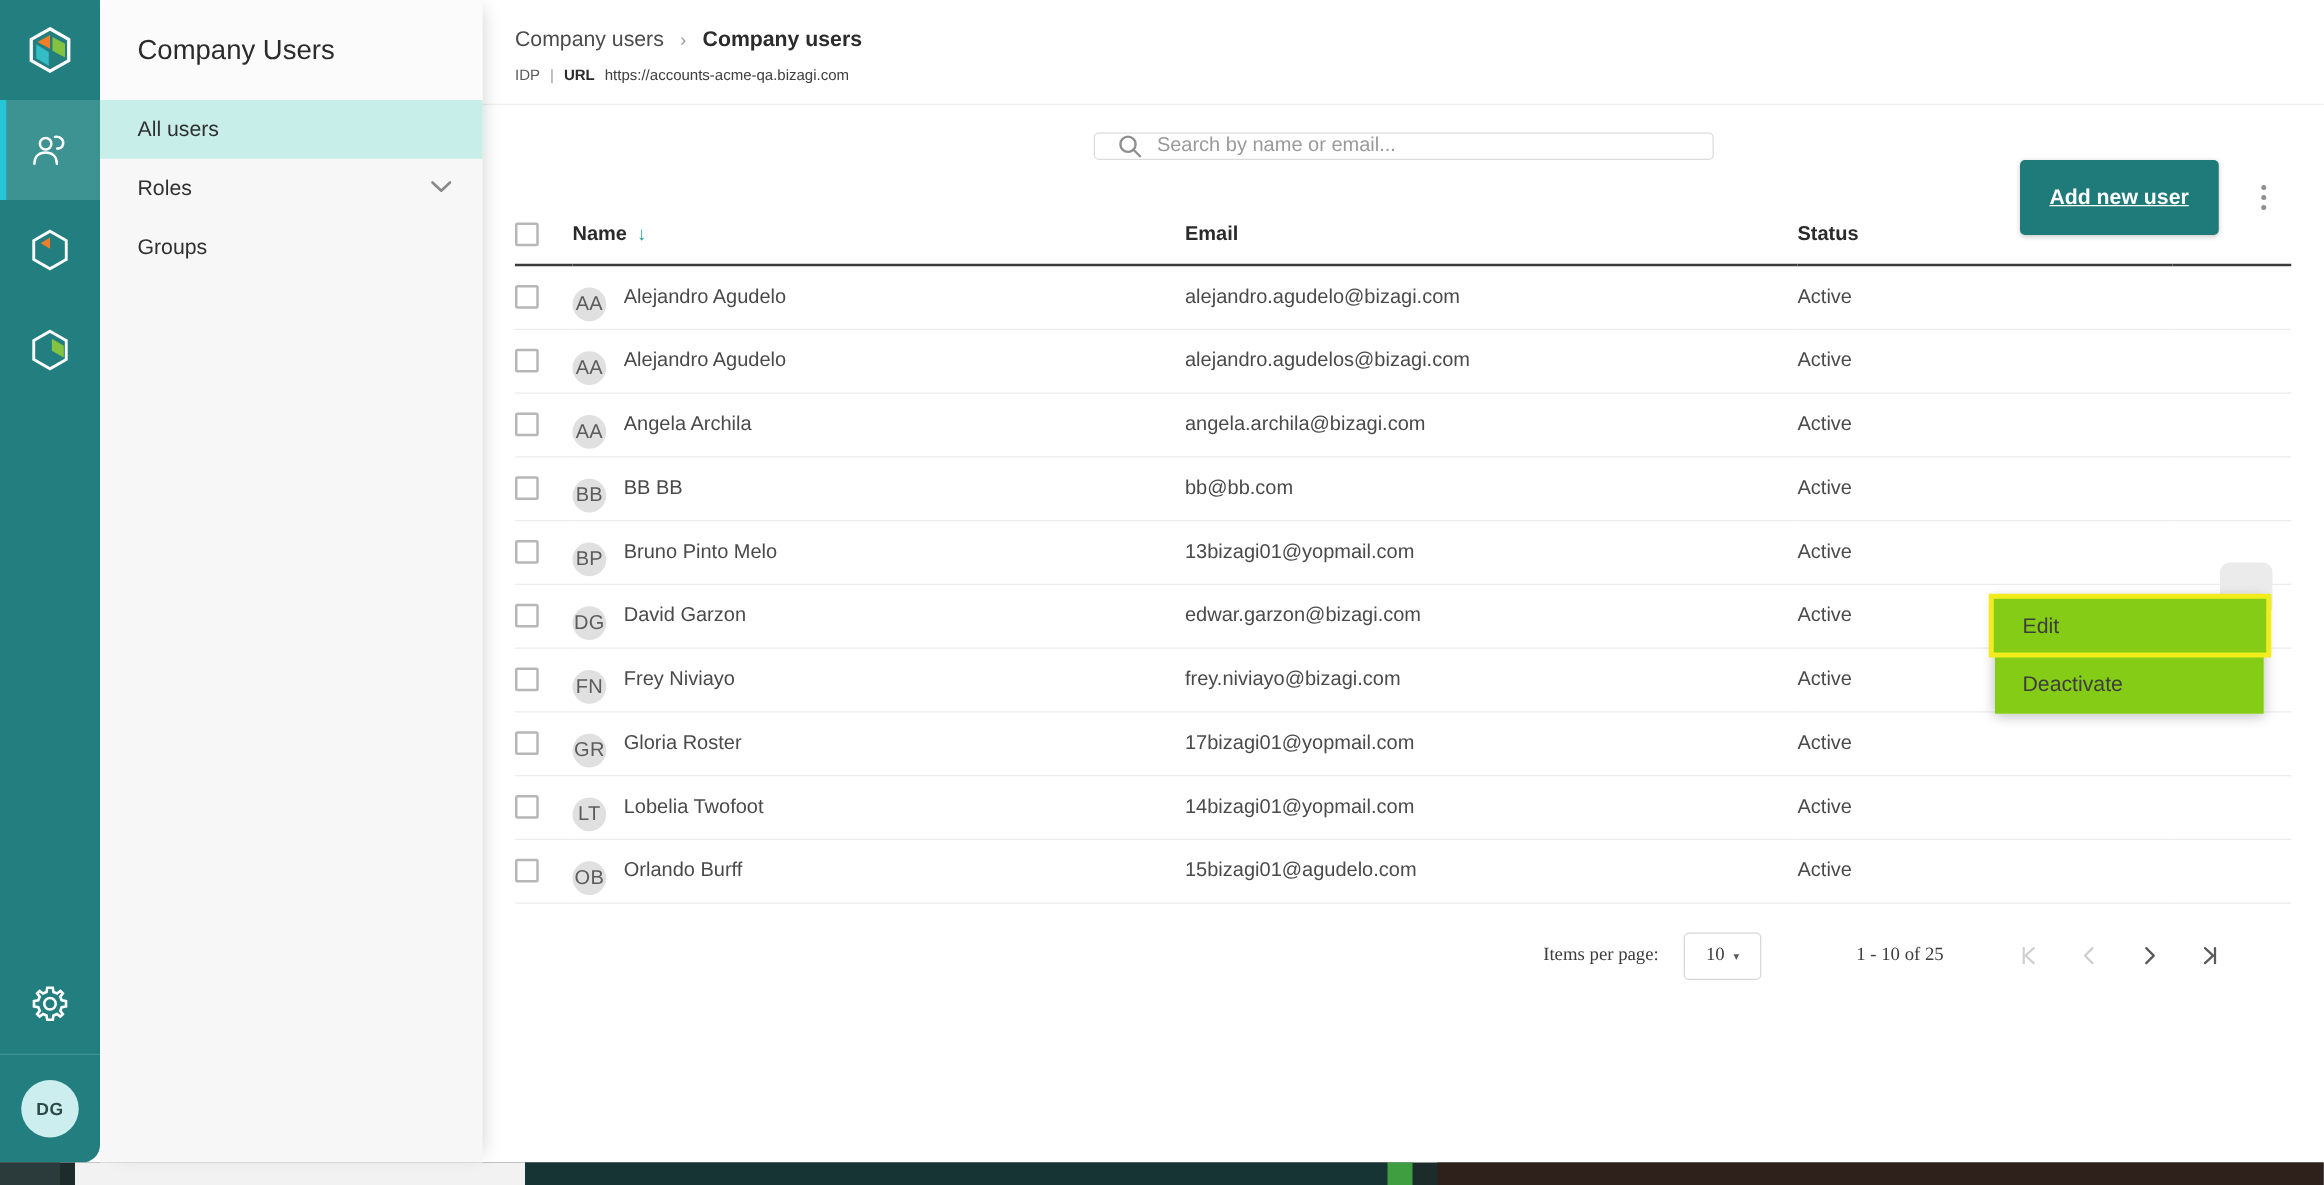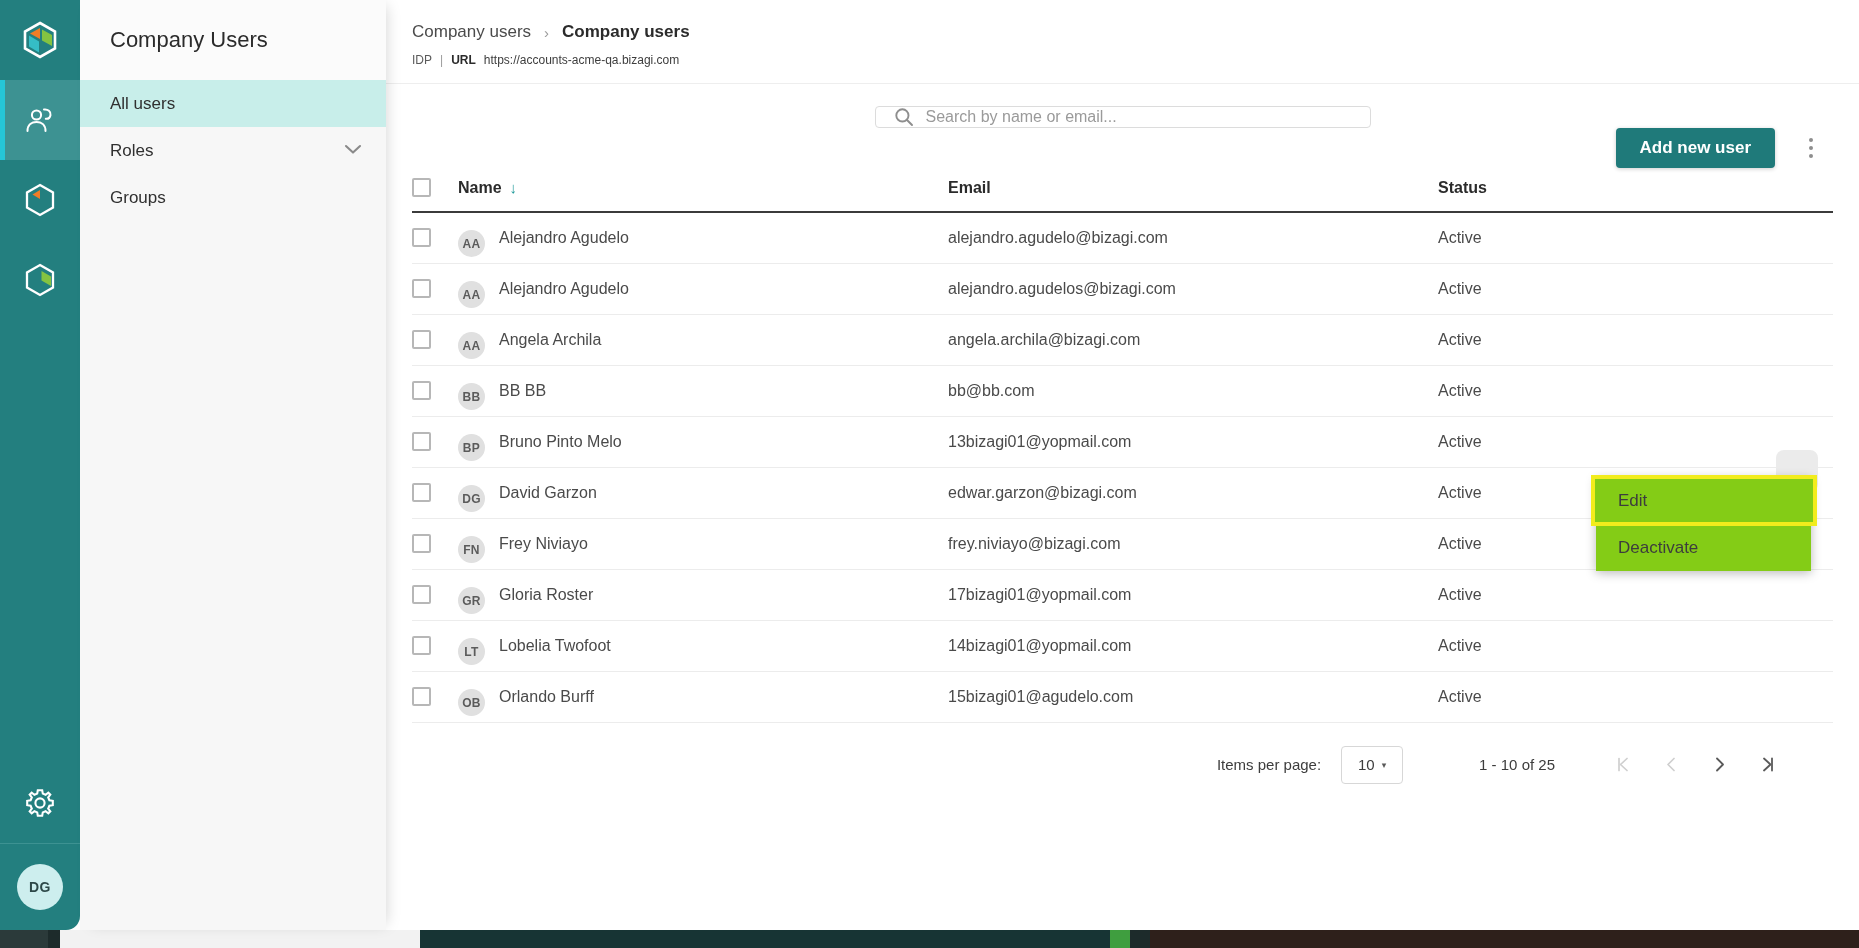--- a/index.html
+++ b/index.html
@@ -210,27 +210,28 @@
   .toolbar-right {
     margin-left: auto;
     display: flex; align-items: center;
     gap: 22px;
   }
   .btn-primary {
     background: #1f7a7a;
     color: #fff;
     border: 0;
     border-radius: 4px;
-    height: 40px;
+    height: 60px;
     padding: 0 24px;
     font-size: 17px;
     font-weight: 700;
     cursor: pointer;
     box-shadow: 0 1px 4px rgba(0,0,0,.2);
     font-family: "Liberation Sans", sans-serif;
+    text-decoration: underline;
   }
   .kebab {
     width: 28px; height: 38px;
     display: flex; flex-direction: column;
     align-items: center; justify-content: center;
     gap: 4px;
     cursor: pointer;
     margin-right: 8px;
   }
   .kebab i {
@@ -285,22 +286,22 @@
   }
   .name-cell {
     display: flex; align-items: center;
     gap: 14px;
   }
   .avatar-sm {
     width: 27px; height: 27px;
     border-radius: 50%;
     background: #e0e0e0;
     color: #5b5b5b;
-    font-size: 12px;
-    font-weight: 700;
+    font-size: 16px;
+    font-weight: 400;
     display: flex; align-items: center; justify-content: center;
     flex: 0 0 auto;
     letter-spacing: .3px;
     margin-top: 12px;
   }
 
   
   .row-action-ghost {
     position: absolute;
     left: 1776px; top: 450px;
@@ -339,20 +340,21 @@
     padding-left: 25px;
   }
 
   
   .pager {
     display: flex; align-items: center; justify-content: flex-end;
     gap: 4px;
     padding: 22px 44px 0 0;
     font-size: 15px;
     color: #3d3d3d;
+    font-family: Liberation Serif, serif;
   }
   .pager-label { margin-right: 16px; }
   .pp-select {
     width: 62px; height: 38px;
     border: 1px solid #d7d7d7;
     border-radius: 4px;
     display: flex; align-items: center; justify-content: center;
     gap: 7px;
     cursor: pointer;
     font-size: 15px;

